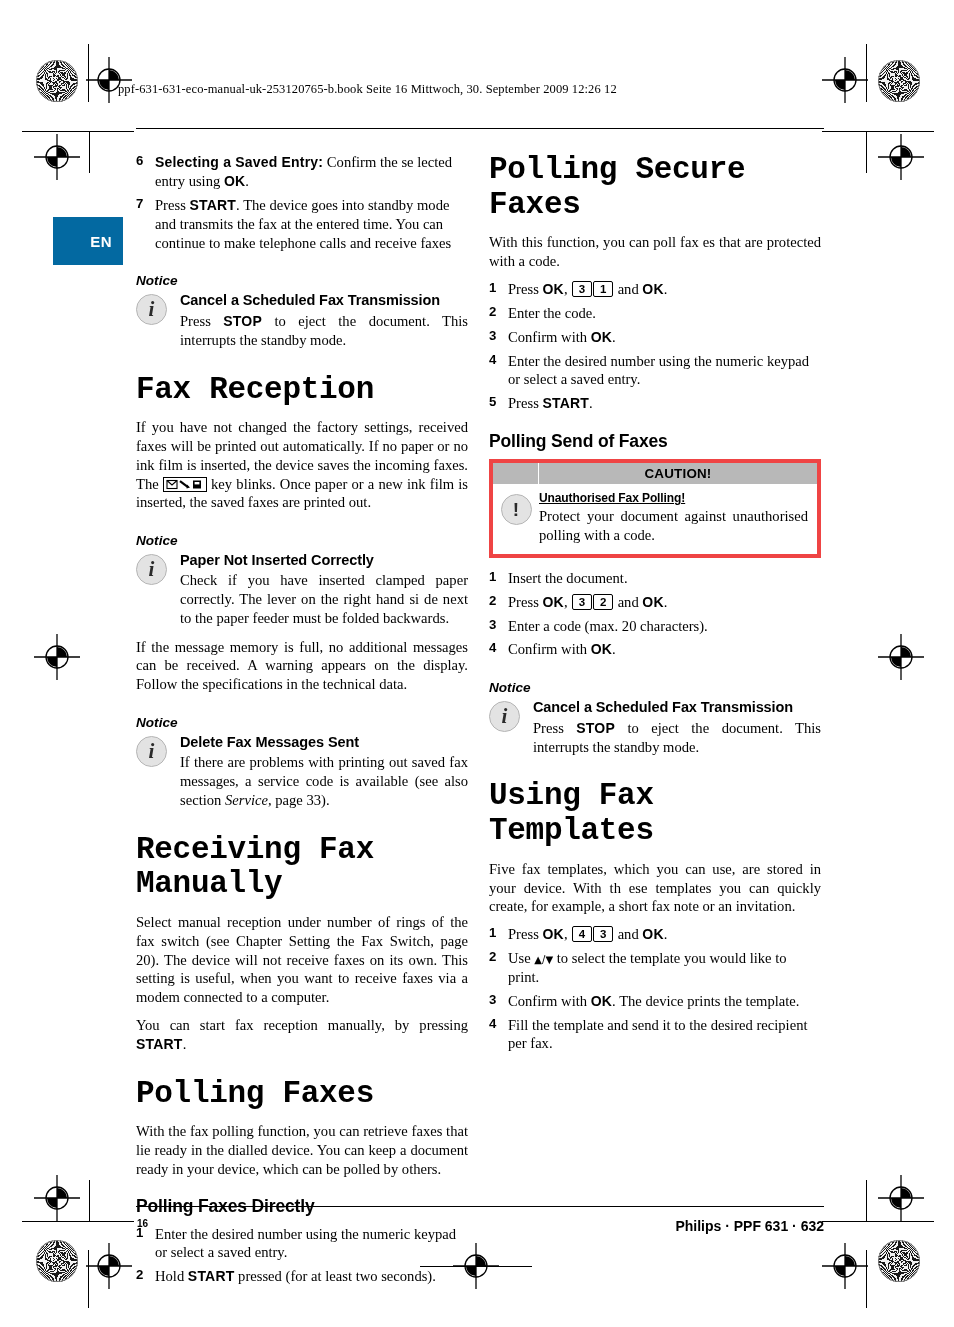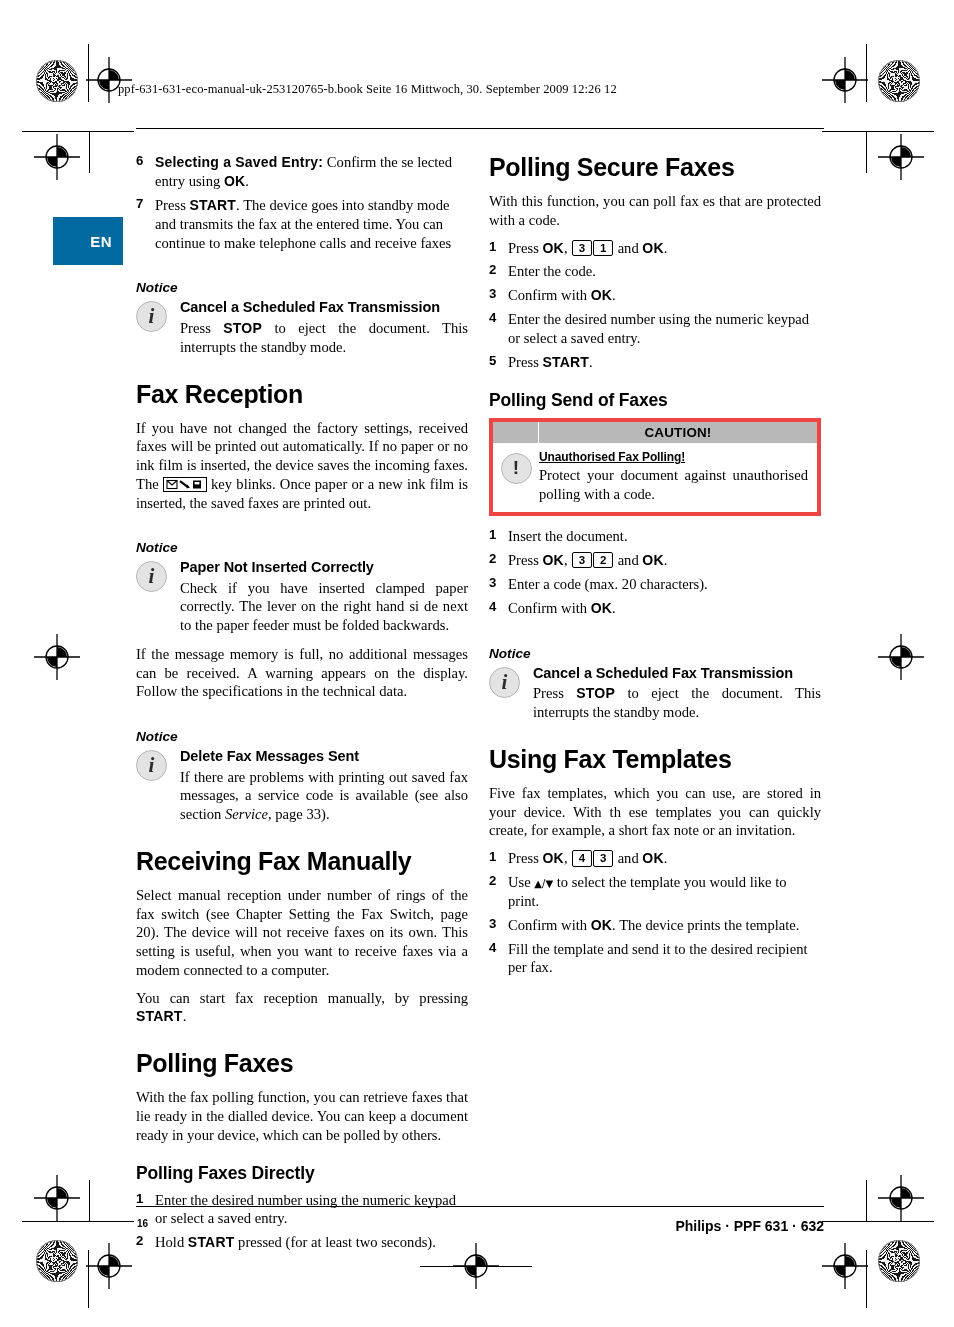--- a/index.html
+++ b/index.html
@@ -94,23 +94,23 @@
   
   .col {
     position: absolute;
     top: 141px;
     width: 332px;
   }
   .col-left  { left: 136px; }
   .col-right { left: 489px; }
 
   h1.sect {
-    font-family: Liberation Sans, sans-serif;
-    font-weight: bold;
-    font-size: 25px;
+    font-family: Liberation Mono, monospace;
+    font-weight: bold;
+    font-size: 31px;
     margin: 23px 0 11px 0;
     line-height: 1.12;
     letter-spacing: -0.3px;
   }
   h1.sect.first { margin-top: 0; }
 
   h2.sub {
     font-family: "Liberation Sans", sans-serif;
     font-weight: bold;
     font-size: 17.5px;
@@ -183,21 +183,21 @@
     font-size: 10px;
     letter-spacing: 0;
   }
 
   
   .notice-label {
     font-family: "Liberation Sans", sans-serif;
     font-style: italic;
     font-weight: bold;
     font-size: 13.6px;
-    margin: 28px 0 4px 0;
+    margin: 21px 0 4px 0;
   }
   .notice {
     display: flex;
     align-items: flex-start;
     margin-bottom: 10px;
   }
   .notice .icon-wrap {
     flex: 0 0 44px;
     padding-top: 2px;
   }

